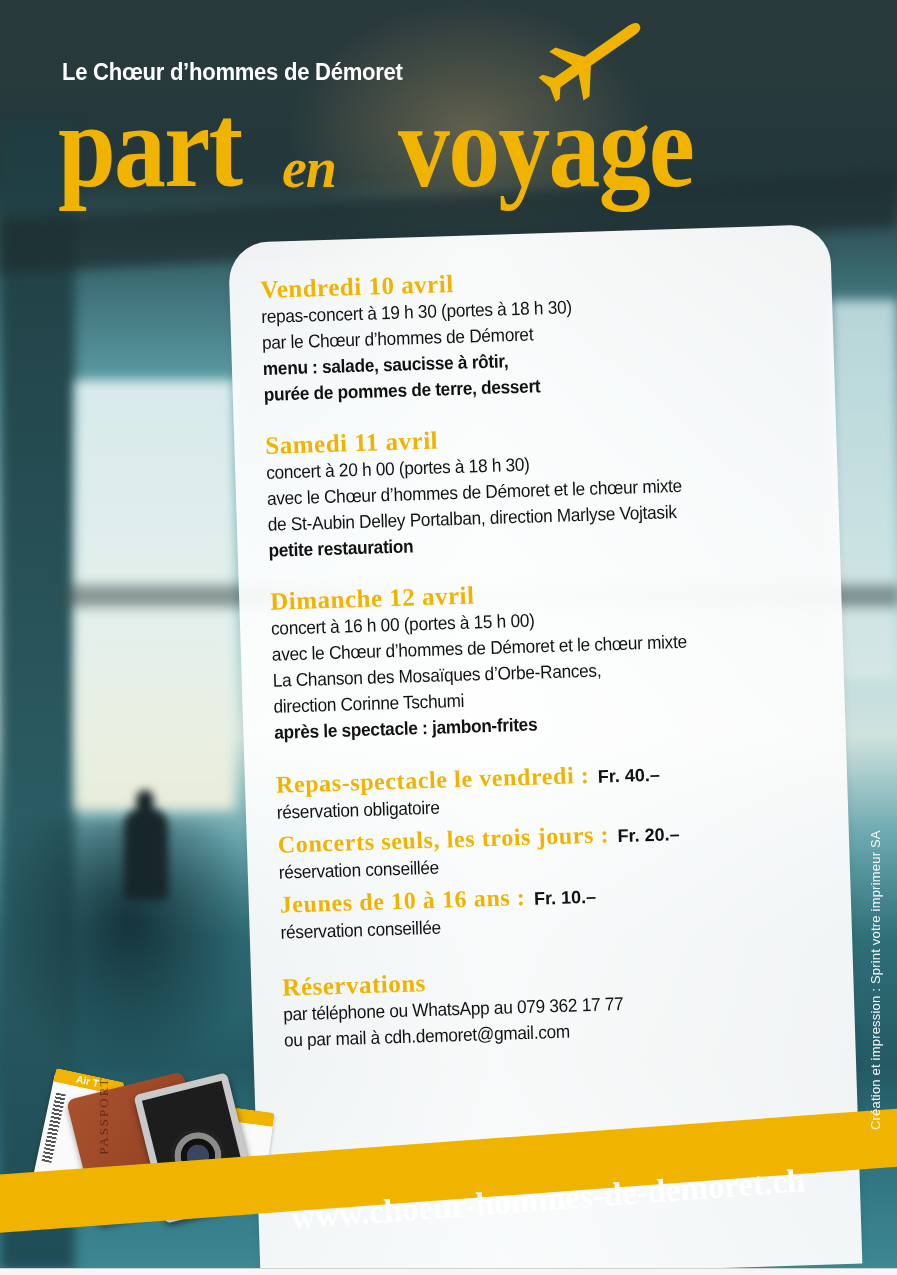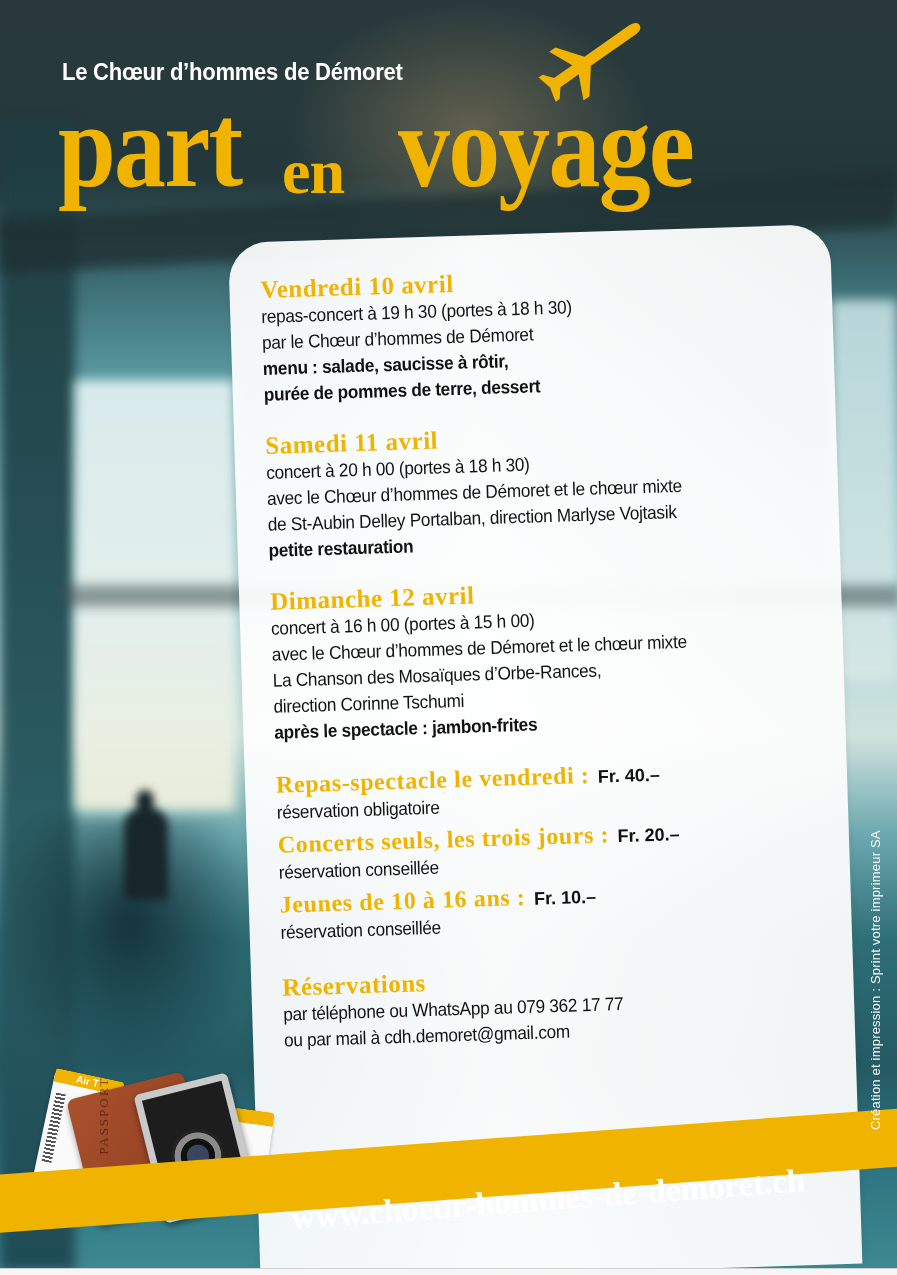--- a/index.html
+++ b/index.html
@@ -25,21 +25,21 @@
   .person-silhouette .body { position: absolute; left: 6px; top: 18px; width: 44px; height: 92px; border-radius: 18px 18px 4px 4px; background: #17262a; }
 
   
   .subtitle {
     position: absolute; left: 62px; top: 58px; color: #ffffff;
     font-family: "Liberation Sans", sans-serif; font-weight: bold; font-size: 24px; letter-spacing: -0.3px;
     transform: scaleX(0.92); transform-origin: left center;
   }
   .title { position: absolute; left: 58px; top: 88px; color: #f0b400; white-space: nowrap; }
   .title .big { font-family: "Liberation Serif", serif; font-weight: bold; font-size: 118px; line-height: 1; letter-spacing: -2px; display: inline-block; transform: scaleX(0.88); transform-origin: left bottom; }
-  .title .small { font-family: "Liberation Serif", serif; font-weight: bold; font-size: 64px; line-height: 1; letter-spacing: -1px; }
+  .title .small { font-family: "Liberation Serif", serif; font-weight: bold; font-size: 56px; line-height: 1; letter-spacing: -1px; font-style: italic; }
   .t-part { position: absolute; left: 0; top: 0; }
   .t-en { position: absolute; left: 224px; top: 52px; }
   .t-voyage { position: absolute; left: 340px; top: 0; }
 
   .plane-icon { position: absolute; left: 538px; top: -8px; width: 140px; height: 110px; }
 
   
   .panel {
     position: absolute; left: 228px; top: 243px; width: 602px; height: 1040px;
     background: linear-gradient(90deg, rgba(255,255,255,0.93), rgba(255,255,255,0.97) 40%, rgba(252,252,252,0.95));

